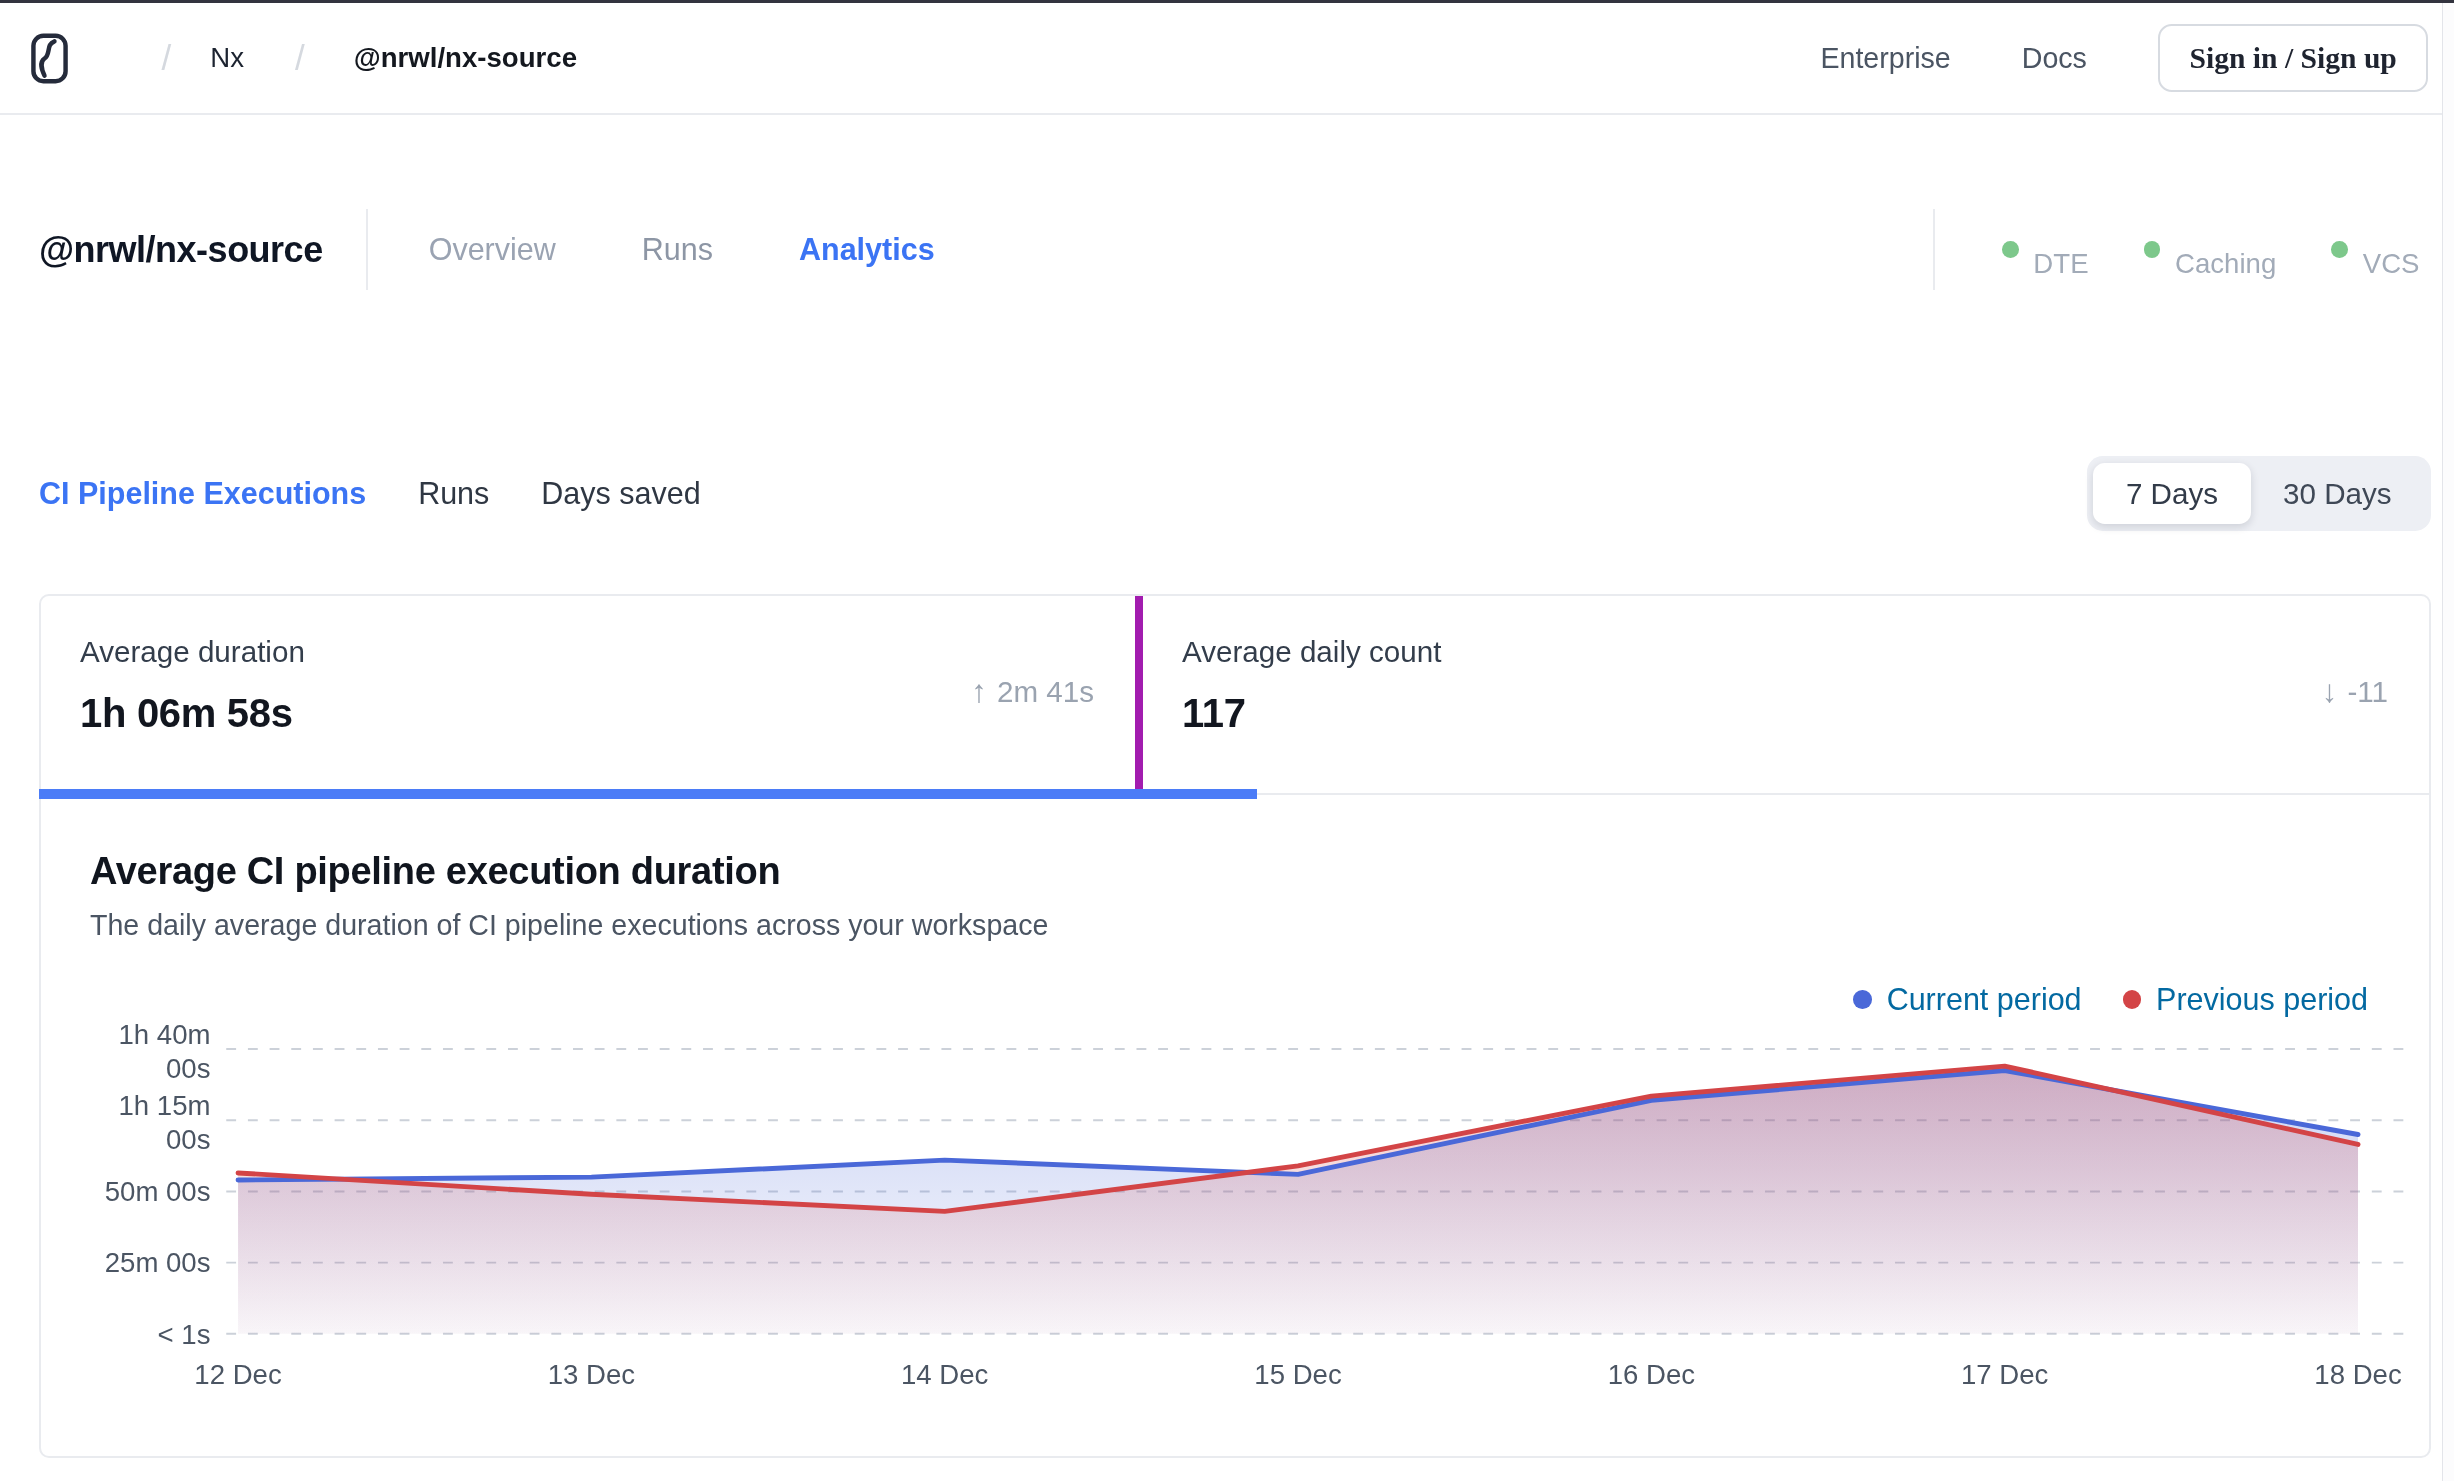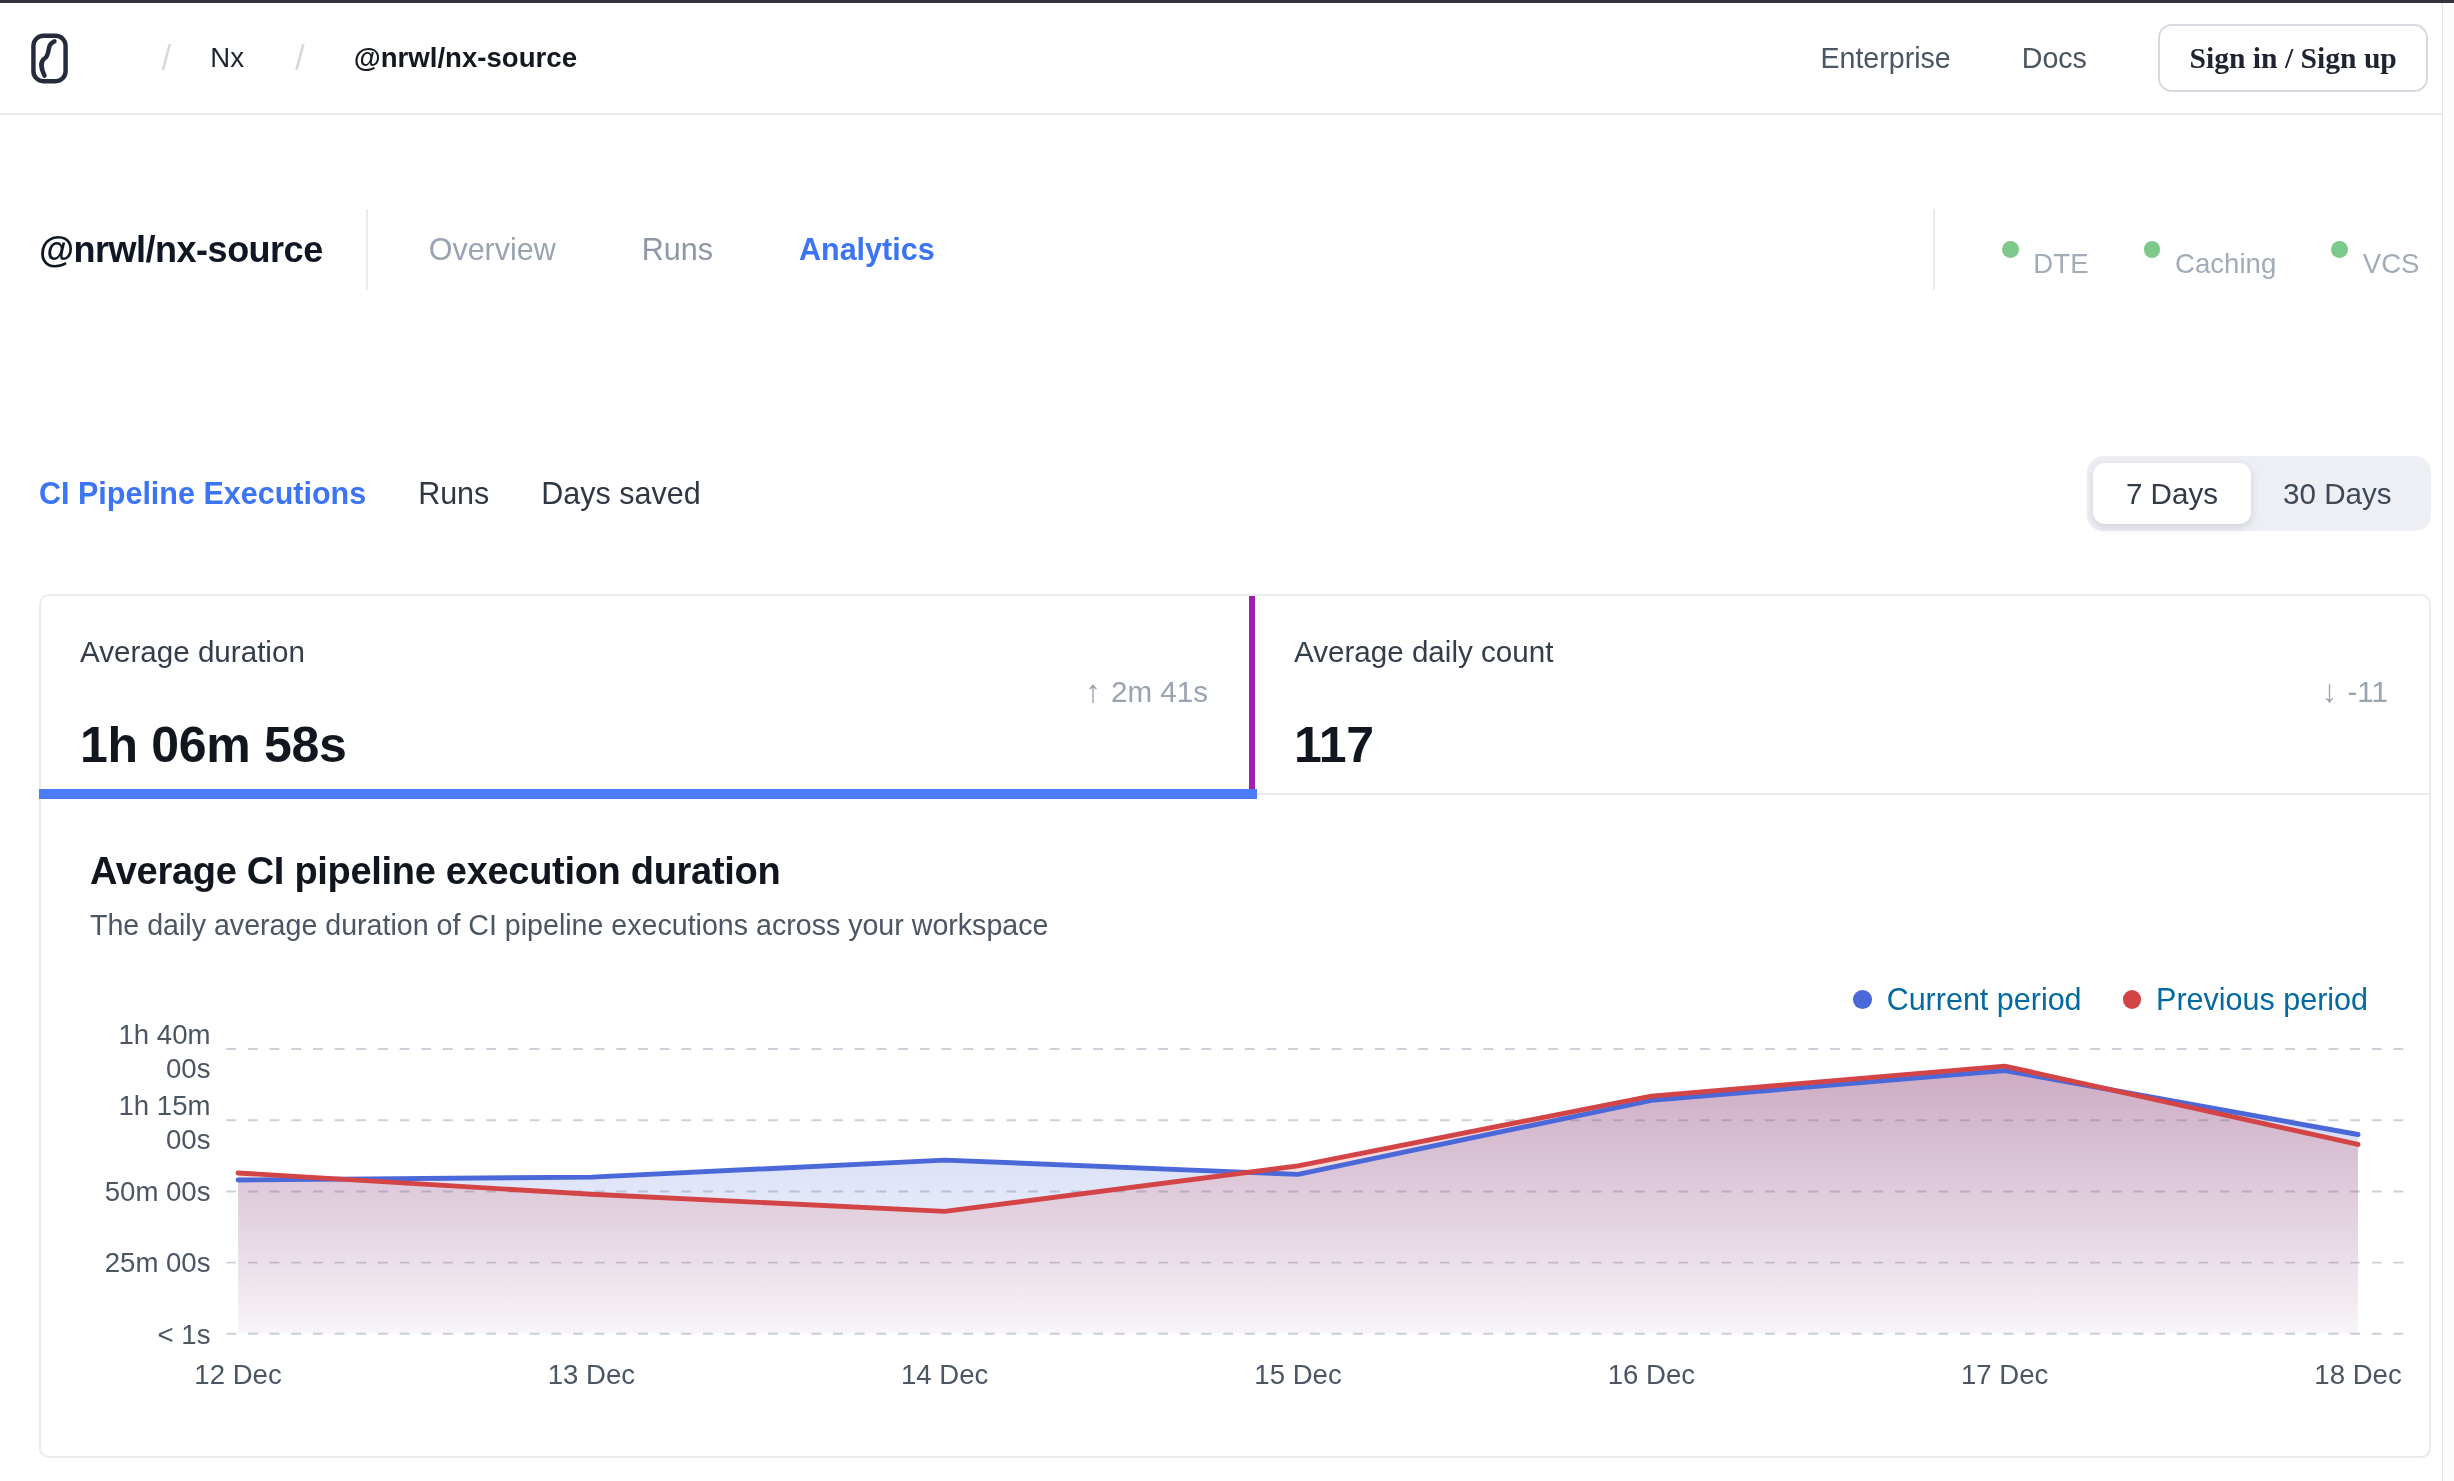--- a/index.html
+++ b/index.html
@@ -55,24 +55,24 @@
   .range-opt { font-size:29.6px; color:#3f4856; padding:13.8px 32.5px; border-radius:11.8px; cursor:pointer; white-space:nowrap; }
   .range-opt.selected { background:#ffffff; box-shadow:0 3px 8.9px rgba(16,24,40,0.14); color:#323b49; }
 
   
   .panel {
     position:absolute; top:594px; left:39px; width:2392px; height:864px;
     border:2px solid #e9ebef; border-radius:9.9px; background:#fff;
   }
   .stat-row { display:flex; height:199px; border-bottom:2px solid #e9ebef; position:relative; }
   .stat-card { position:relative; padding:39px 39px 0 39px; cursor:pointer; }
-  .stat-card.c1 { width:1214px; border-right:6px solid #a21caf; }
+  .stat-card.c1 { width:1102px; border-right:8px solid #a21caf; }
   .stat-card.c2 { flex:1; }
   .stat-label { font-size:29.6px; color:#333d4b; }
-  .stat-value { font-size:50px; font-weight:600; color:#12161f; margin-top:47px; letter-spacing:-0.3px; }
+  .stat-value { font-size:40px; font-weight:600; color:#12161f; margin-top:22px; letter-spacing:-0.3px; }
   .stat-delta { position:absolute; right:41px; top:77px; display:flex; align-items:center; gap:9.9px; font-size:29.6px; color:#9aa3b0; }
   .delta-arrow { font-size:31.5px; color:#9aa3b0; }
   .active-bar { position:absolute; left:-2px; bottom:-5.9px; width:1218px; height:9.9px; background:#4b7cf7; z-index:3; }
 
   
   .chart-head { position:absolute; top:254px; left:49px; }
   .chart-title { font-size:38px; font-weight:700; color:#10151e; letter-spacing:-0.3px; }
   .chart-subtitle { font-size:28.6px; color:#4b5563; margin-top:15.8px; }
   .legend { position:absolute; top:386px; right:61px; display:flex; align-items:center; gap:41px; }
   .legend-item { display:flex; align-items:center; gap:14.8px; cursor:pointer; }

